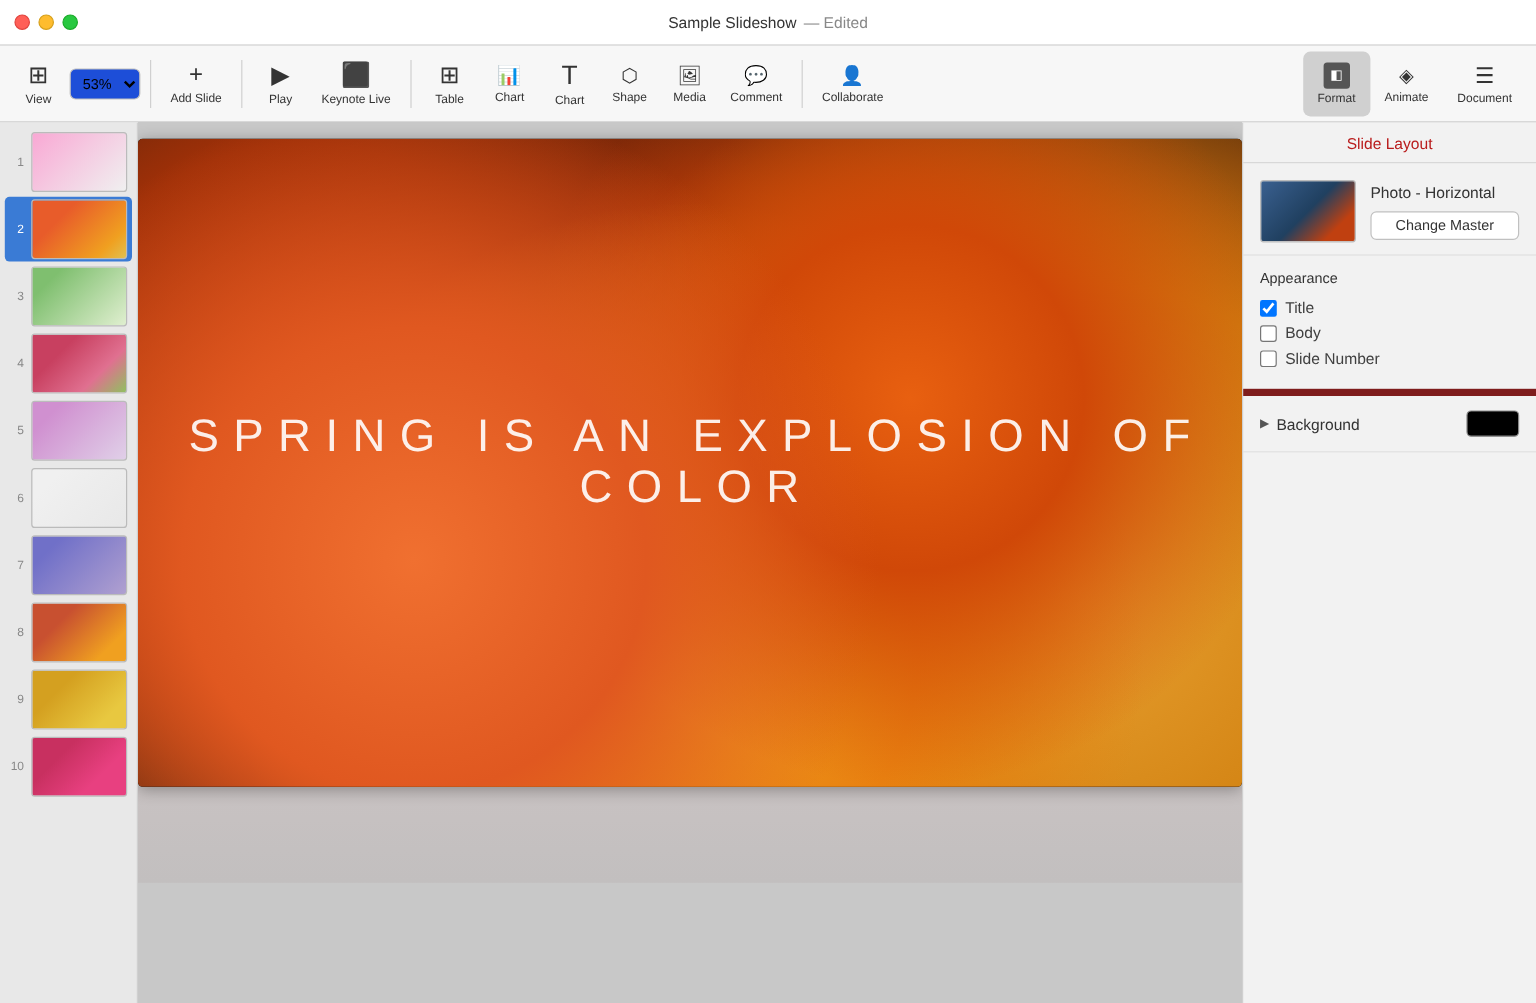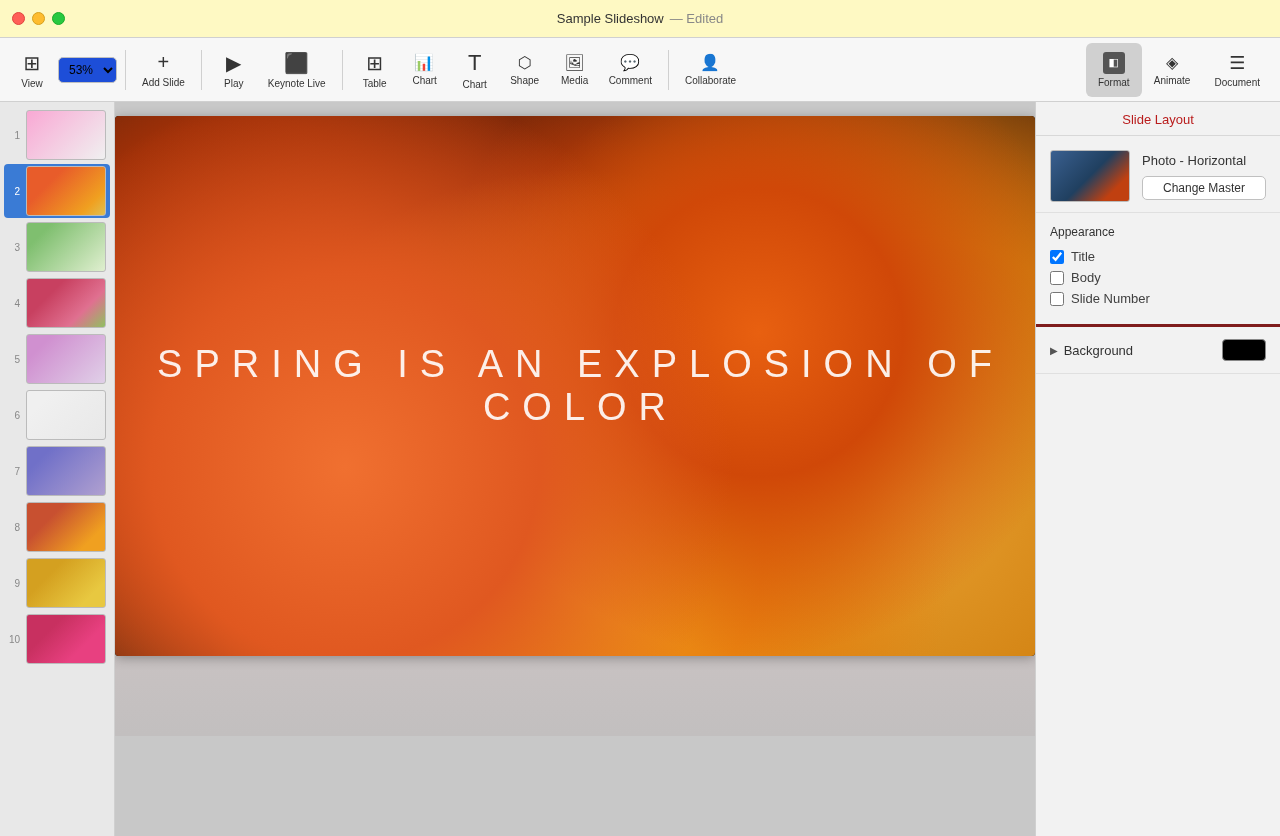--- a/index.html
+++ b/index.html
@@ -1,21 +1,21 @@
 <!DOCTYPE html>
 <html><head>
   <meta charset="utf-8">
   <style>
     * { box-sizing: border-box; margin: 0; padding: 0; }
     body { font-family: -apple-system, BlinkMacSystemFont, 'Helvetica Neue', Arial, sans-serif; background: #ececec; width: 1280px; height: 836px; overflow: hidden; display: flex; flex-direction: column; }
 
     
     .titlebar {
       height: 38px;
-      background: #fef9c3;
+      background: #ffffff;
       display: flex;
       align-items: center;
       justify-content: center;
       position: relative;
       border-bottom: 1px solid #d0d0d0;
       flex-shrink: 0;
     }
     .titlebar-traffic-lights {
       position: absolute;
       left: 12px;
@@ -285,21 +285,21 @@
       padding: 4px 10px;
       font-size: 12px;
       color: #333;
       cursor: pointer;
       text-align: center;
     }
 
     
     .appearance-section {
       padding: 12px 14px;
-      border-bottom: 3px solid #7f1d1d;
+      border-bottom: 6px solid #7f1d1d;
     }
     .section-label {
       font-size: 12px;
       font-weight: 500;
       color: #333;
       margin-bottom: 10px;
     }
     .checkbox-row {
       display: flex;
       align-items: center;

